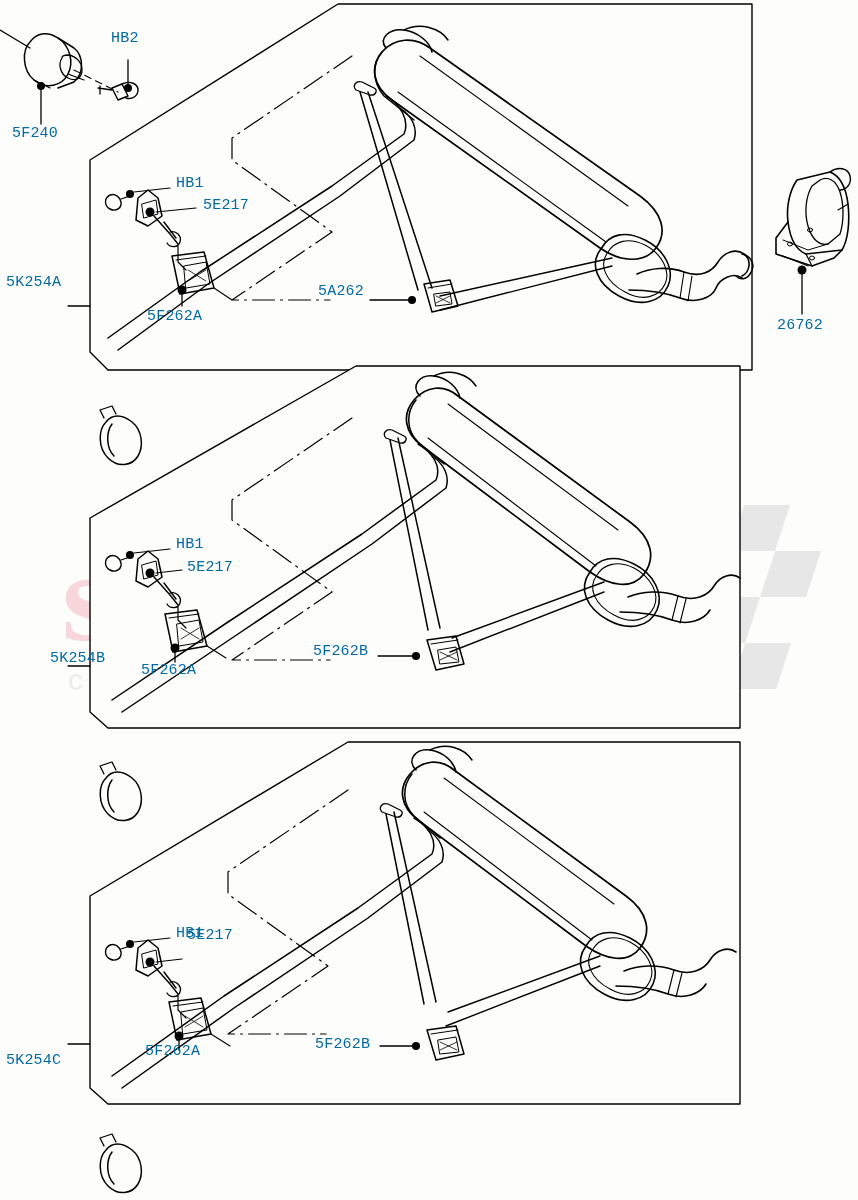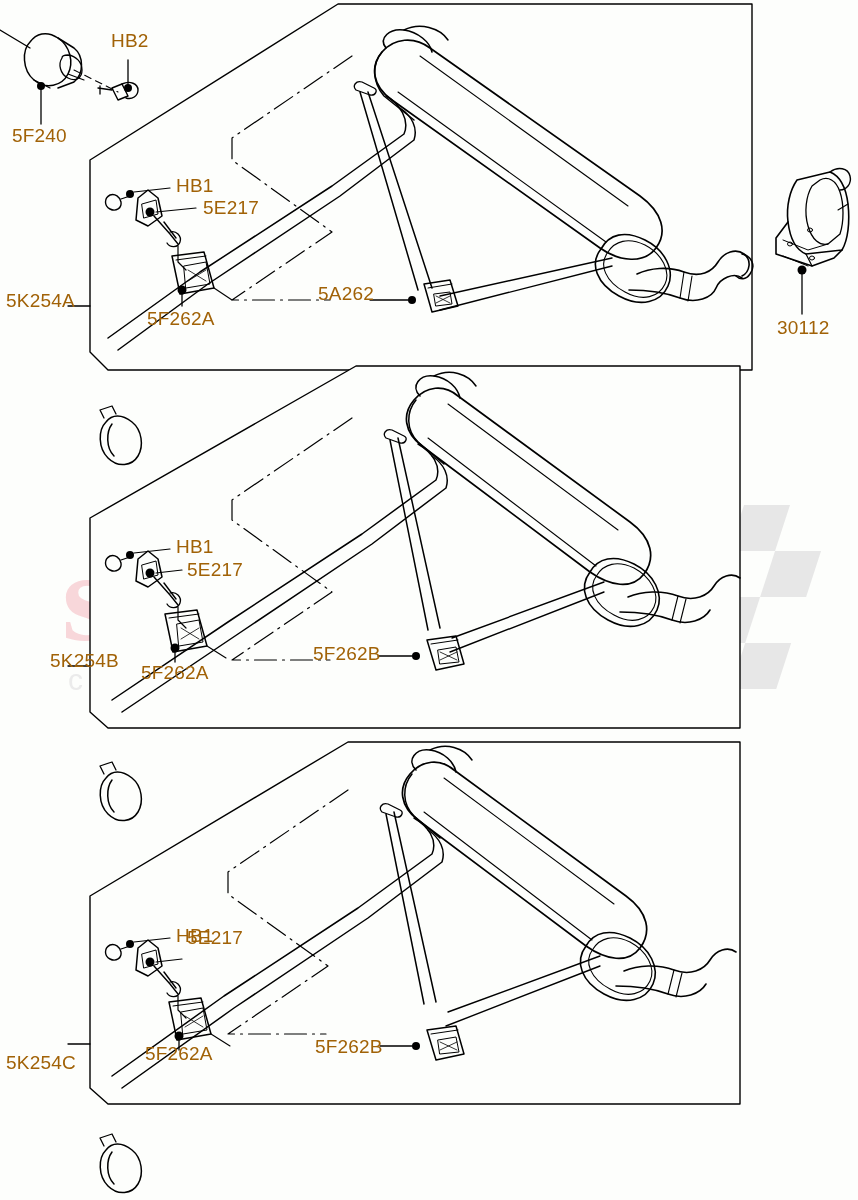--- a/index.html
+++ b/index.html
@@ -21,23 +21,23 @@
     top: 0;
     width: 858px;
     height: 1200px;
   }
   #watermark-layer { z-index: 1; }
   #artwork { z-index: 2; }
   #label-layer { z-index: 3; }
 
   .part-label {
     position: absolute;
-    color: #a16207;
-    font-size: 19px;
-    font-family: Liberation Sans, sans-serif;
+    color: #0369a1;
+    font-size: 15px;
+    font-family: Liberation Mono, monospace;
     white-space: nowrap;
     letter-spacing: 0.2px;
     line-height: 1;
   }
 </style>
 </head>
 <body>
 
 <div id="page">
 
@@ -298,23 +298,23 @@
       <path d="M 68 306 L 90 306" stroke-width="1.3"></path>
       <path d="M 68 666 L 90 666" stroke-width="1.3"></path>
       <path d="M 68 1044 L 90 1044" stroke-width="1.3"></path>
     </g>
   </svg>
 
   <div id="label-layer">
 
     <div class="part-label" style="left:12px; top:126px;">5F240</div>
     <div class="part-label" style="left:111px; top:31px;">HB2</div>
-    <div class="part-label" style="left:777px; top:318px;">30112</div>
-
-    <div class="part-label" style="left:6px; top:291px;">5K254A</div>
+    <div class="part-label" style="left:777px; top:318px;">26762</div>
+
+    <div class="part-label" style="left:6px; top:275px;">5K254A</div>
     <div class="part-label" style="left:318px; top:284px;">5A262</div>
     <div class="part-label" style="left:176px; top:176px;">HB1</div>
     <div class="part-label" style="left:203px; top:198px;">5E217</div>
     <div class="part-label" style="left:147px; top:309px;">5F262A</div>
 
     <div class="part-label" style="left:6px; top:651px;margin-left:44px;">5K254B</div>
     <div class="part-label" style="left:313px; top:644px;">5F262B</div>
     <div class="part-label" style="left:176px; top:537px;">HB1</div>
     <div class="part-label" style="left:187px; top:560px;">5E217</div>
     <div class="part-label" style="left:141px; top:663px;">5F262A</div>

